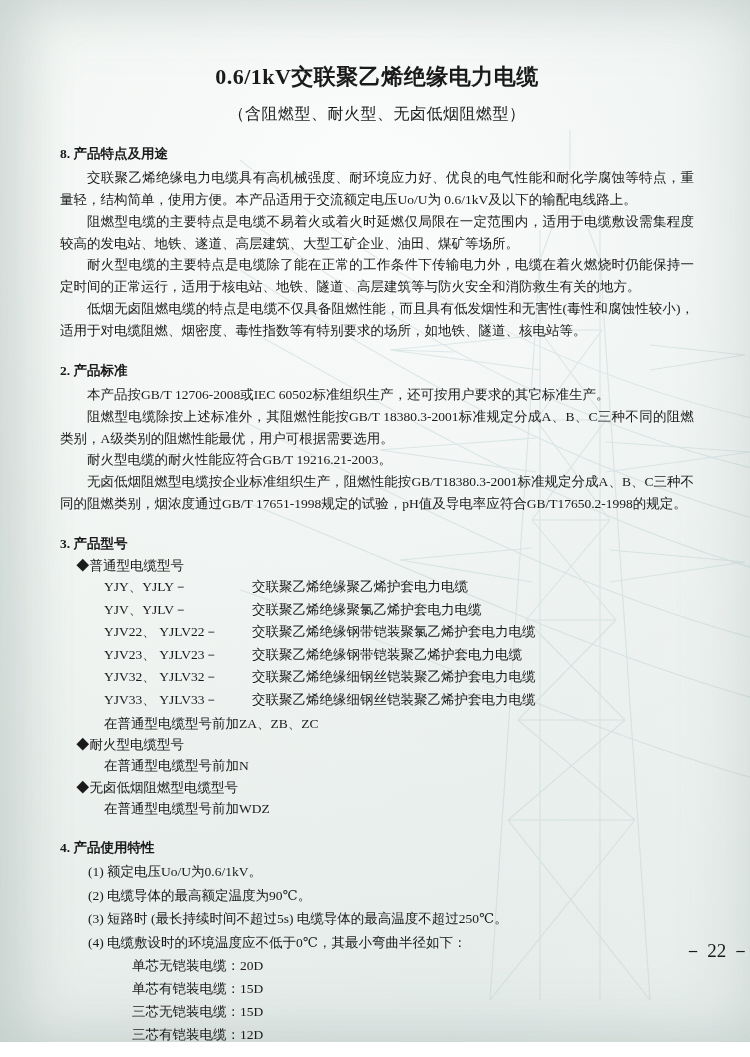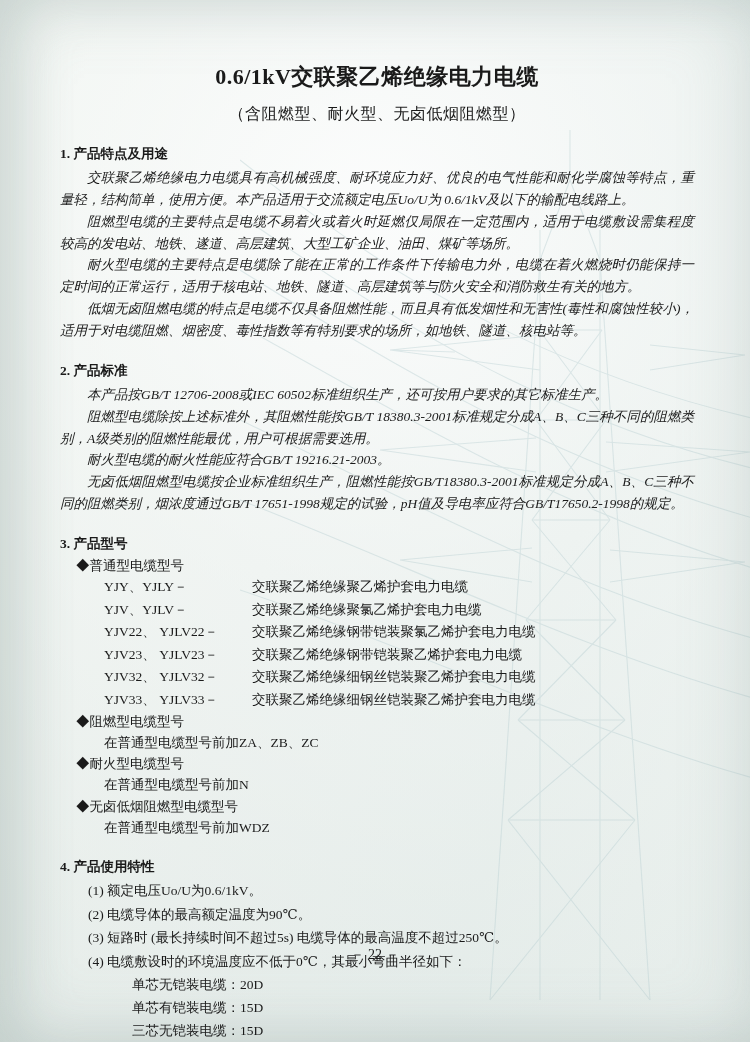--- a/index.html
+++ b/index.html
@@ -70,21 +70,20 @@
     font-size: 13.5px;
     font-weight: bold;
     margin: 0 0 4px 0;
   }
   p.para {
     font-size: 13.5px;
     line-height: 1.62;
     margin: 0;
     text-indent: 2em;
     text-align: justify;
-    font-style: italic;
   }
   .model-block {
     margin-top: 2px;
     font-family: Liberation Serif, serif;
   }
   .model-group-title {
     font-size: 13.5px;
     margin: 2px 0 0 16px;
   }
   .model-row {
@@ -110,22 +109,22 @@
   .radius-row {
     font-size: 13.5px;
     margin: 1px 0 0 72px;
     line-height: 1.62;
   }
   .page-number {
     position: absolute;
     bottom: 78px;
     left: 0;
     right: 0;
-    text-align: center;
-    font-size: 14px;
+    text-align: right;
+    font-size: 19px;
     z-index: 4;
   }
 </style>
 </head>
 <body>
 
 <div class="page">
 
   <div class="scan-tint"></div>
 
@@ -171,21 +170,21 @@
   </svg>
 
   <div class="edge-shadow"></div>
 
   <div class="content">
 
     <h1 class="doc-title">0.6/1kV交联聚乙烯绝缘电力电缆</h1>
     <div class="doc-subtitle">（含阻燃型、耐火型、无卤低烟阻燃型）</div>
 
     <div class="section">
-      <div class="section-heading">1. 产品特点及用途</div>
+      <div class="section-heading">8. 产品特点及用途</div>
       <p class="para">交联聚乙烯绝缘电力电缆具有高机械强度、耐环境应力好、优良的电气性能和耐化学腐蚀等特点，重量轻，结构简单，使用方便。本产品适用于交流额定电压Uo/U为 0.6/1kV及以下的输配电线路上。</p>
       <p class="para">阻燃型电缆的主要特点是电缆不易着火或着火时延燃仅局限在一定范围内，适用于电缆敷设需集程度较高的发电站、地铁、遂道、高层建筑、大型工矿企业、油田、煤矿等场所。</p>
       <p class="para">耐火型电缆的主要特点是电缆除了能在正常的工作条件下传输电力外，电缆在着火燃烧时仍能保持一定时间的正常运行，适用于核电站、地铁、隧道、高层建筑等与防火安全和消防救生有关的地方。</p>
       <p class="para">低烟无卤阻燃电缆的特点是电缆不仅具备阻燃性能，而且具有低发烟性和无害性(毒性和腐蚀性较小)，适用于对电缆阻燃、烟密度、毒性指数等有特别要求的场所，如地铁、隧道、核电站等。</p>
     </div>
 
     <div class="section">
       <div class="section-heading">2. 产品标准</div>
       <p class="para">本产品按GB/T 12706-2008或IEC 60502标准组织生产，还可按用户要求的其它标准生产。</p>
       <p class="para">阻燃型电缆除按上述标准外，其阻燃性能按GB/T 18380.3-2001标准规定分成A、B、C三种不同的阻燃类别，A级类别的阻燃性能最优，用户可根据需要选用。</p>
@@ -200,21 +199,20 @@
         <div class="model-group-title">◆普通型电缆型号</div>
         <div class="model-row"><span class="code">YJY、YJLY－</span><span>交联聚乙烯绝缘聚乙烯护套电力电缆</span></div>
         <div class="model-row"><span class="code">YJV、YJLV－</span><span>交联聚乙烯绝缘聚氯乙烯护套电力电缆</span></div>
         <div class="model-row"><span class="code">YJV22、 YJLV22－</span><span>交联聚乙烯绝缘钢带铠装聚氯乙烯护套电力电缆</span></div>
         <div class="model-row"><span class="code">YJV23、 YJLV23－</span><span>交联聚乙烯绝缘钢带铠装聚乙烯护套电力电缆</span></div>
         <div class="model-row"><span class="code">YJV32、 YJLV32－</span><span>交联聚乙烯绝缘细钢丝铠装聚乙烯护套电力电缆</span></div>
         <div class="model-row"><span class="code">YJV33、 YJLV33－</span><span>交联聚乙烯绝缘细钢丝铠装聚乙烯护套电力电缆</span></div>
       </div>
 
       <div class="model-block">
-        <div class="model-group-title">◆阻燃型电缆型号</div>
         <div class="model-note">在普通型电缆型号前加ZA、ZB、ZC</div>
       </div>
 
       <div class="model-block">
         <div class="model-group-title">◆耐火型电缆型号</div>
         <div class="model-note">在普通型电缆型号前加N</div>
       </div>
 
       <div class="model-block">
         <div class="model-group-title">◆无卤低烟阻燃型电缆型号</div>

